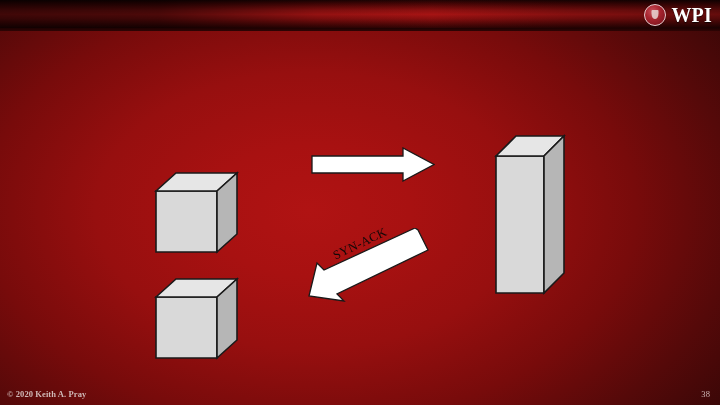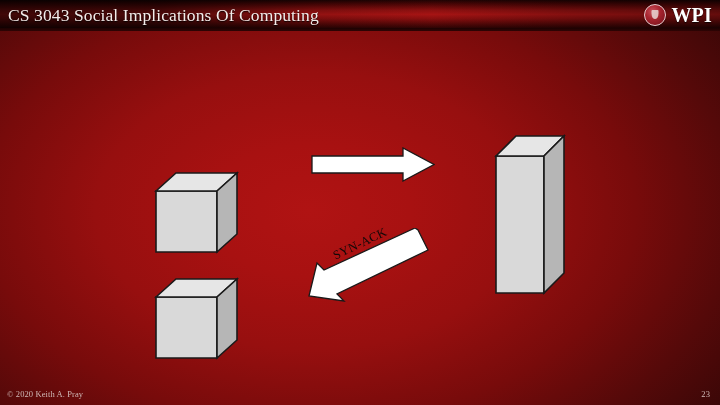--- a/index.html
+++ b/index.html
@@ -179,41 +179,41 @@
   
   #footer-copyright {
     position: absolute;
     left: 7px;
     bottom: 5px;
     font-size: 8.5px;
     line-height: 11px;
     color: #cfb8b6;
     letter-spacing: 0.1px;
     white-space: nowrap;
+    font-weight: bold;
   }
   #footer-pagenum {
     position: absolute;
     right: 10px;
     bottom: 5px;
     font-size: 8.5px;
     line-height: 11px;
     color: #cfb8b6;
     letter-spacing: 0.1px;
   }
 </style>
 </head>
 <body>
 
 <div id="slide">
 
   <div id="header-bar"></div>
   <div id="header-sheen"></div>
   <div id="header-bottom-edge"></div>
 
-  <div id="header-title">CS 3043 Social Implications Of Computing</div>
 
   <div id="wpi-logo">
     <div id="wpi-seal"></div>
     <div id="wpi-wordmark">WPI</div>
   </div>
 
 
   <div class="shape" id="cube-client-1">
     <svg width="84" height="82" viewBox="0 0 84 82">
 
@@ -249,15 +249,15 @@
 
   <div id="arrow-synack">
     <svg width="125" height="75" viewBox="0 0 125 75">
 
       <polygon points="113,2 123,22 32,66 39,73 4,68 12,35 19,42 110,0" fill="#ffffff" stroke="#1a1a1a" stroke-width="1.3" stroke-linejoin="miter"></polygon>
     </svg>
   </div>
   <div id="arrow-synack-label">SYN-ACK</div>
 
   <div id="footer-copyright">© 2020 Keith A. Pray</div>
-  <div id="footer-pagenum">23</div>
+  <div id="footer-pagenum">38</div>
 
 </div>
 
 </body></html>

